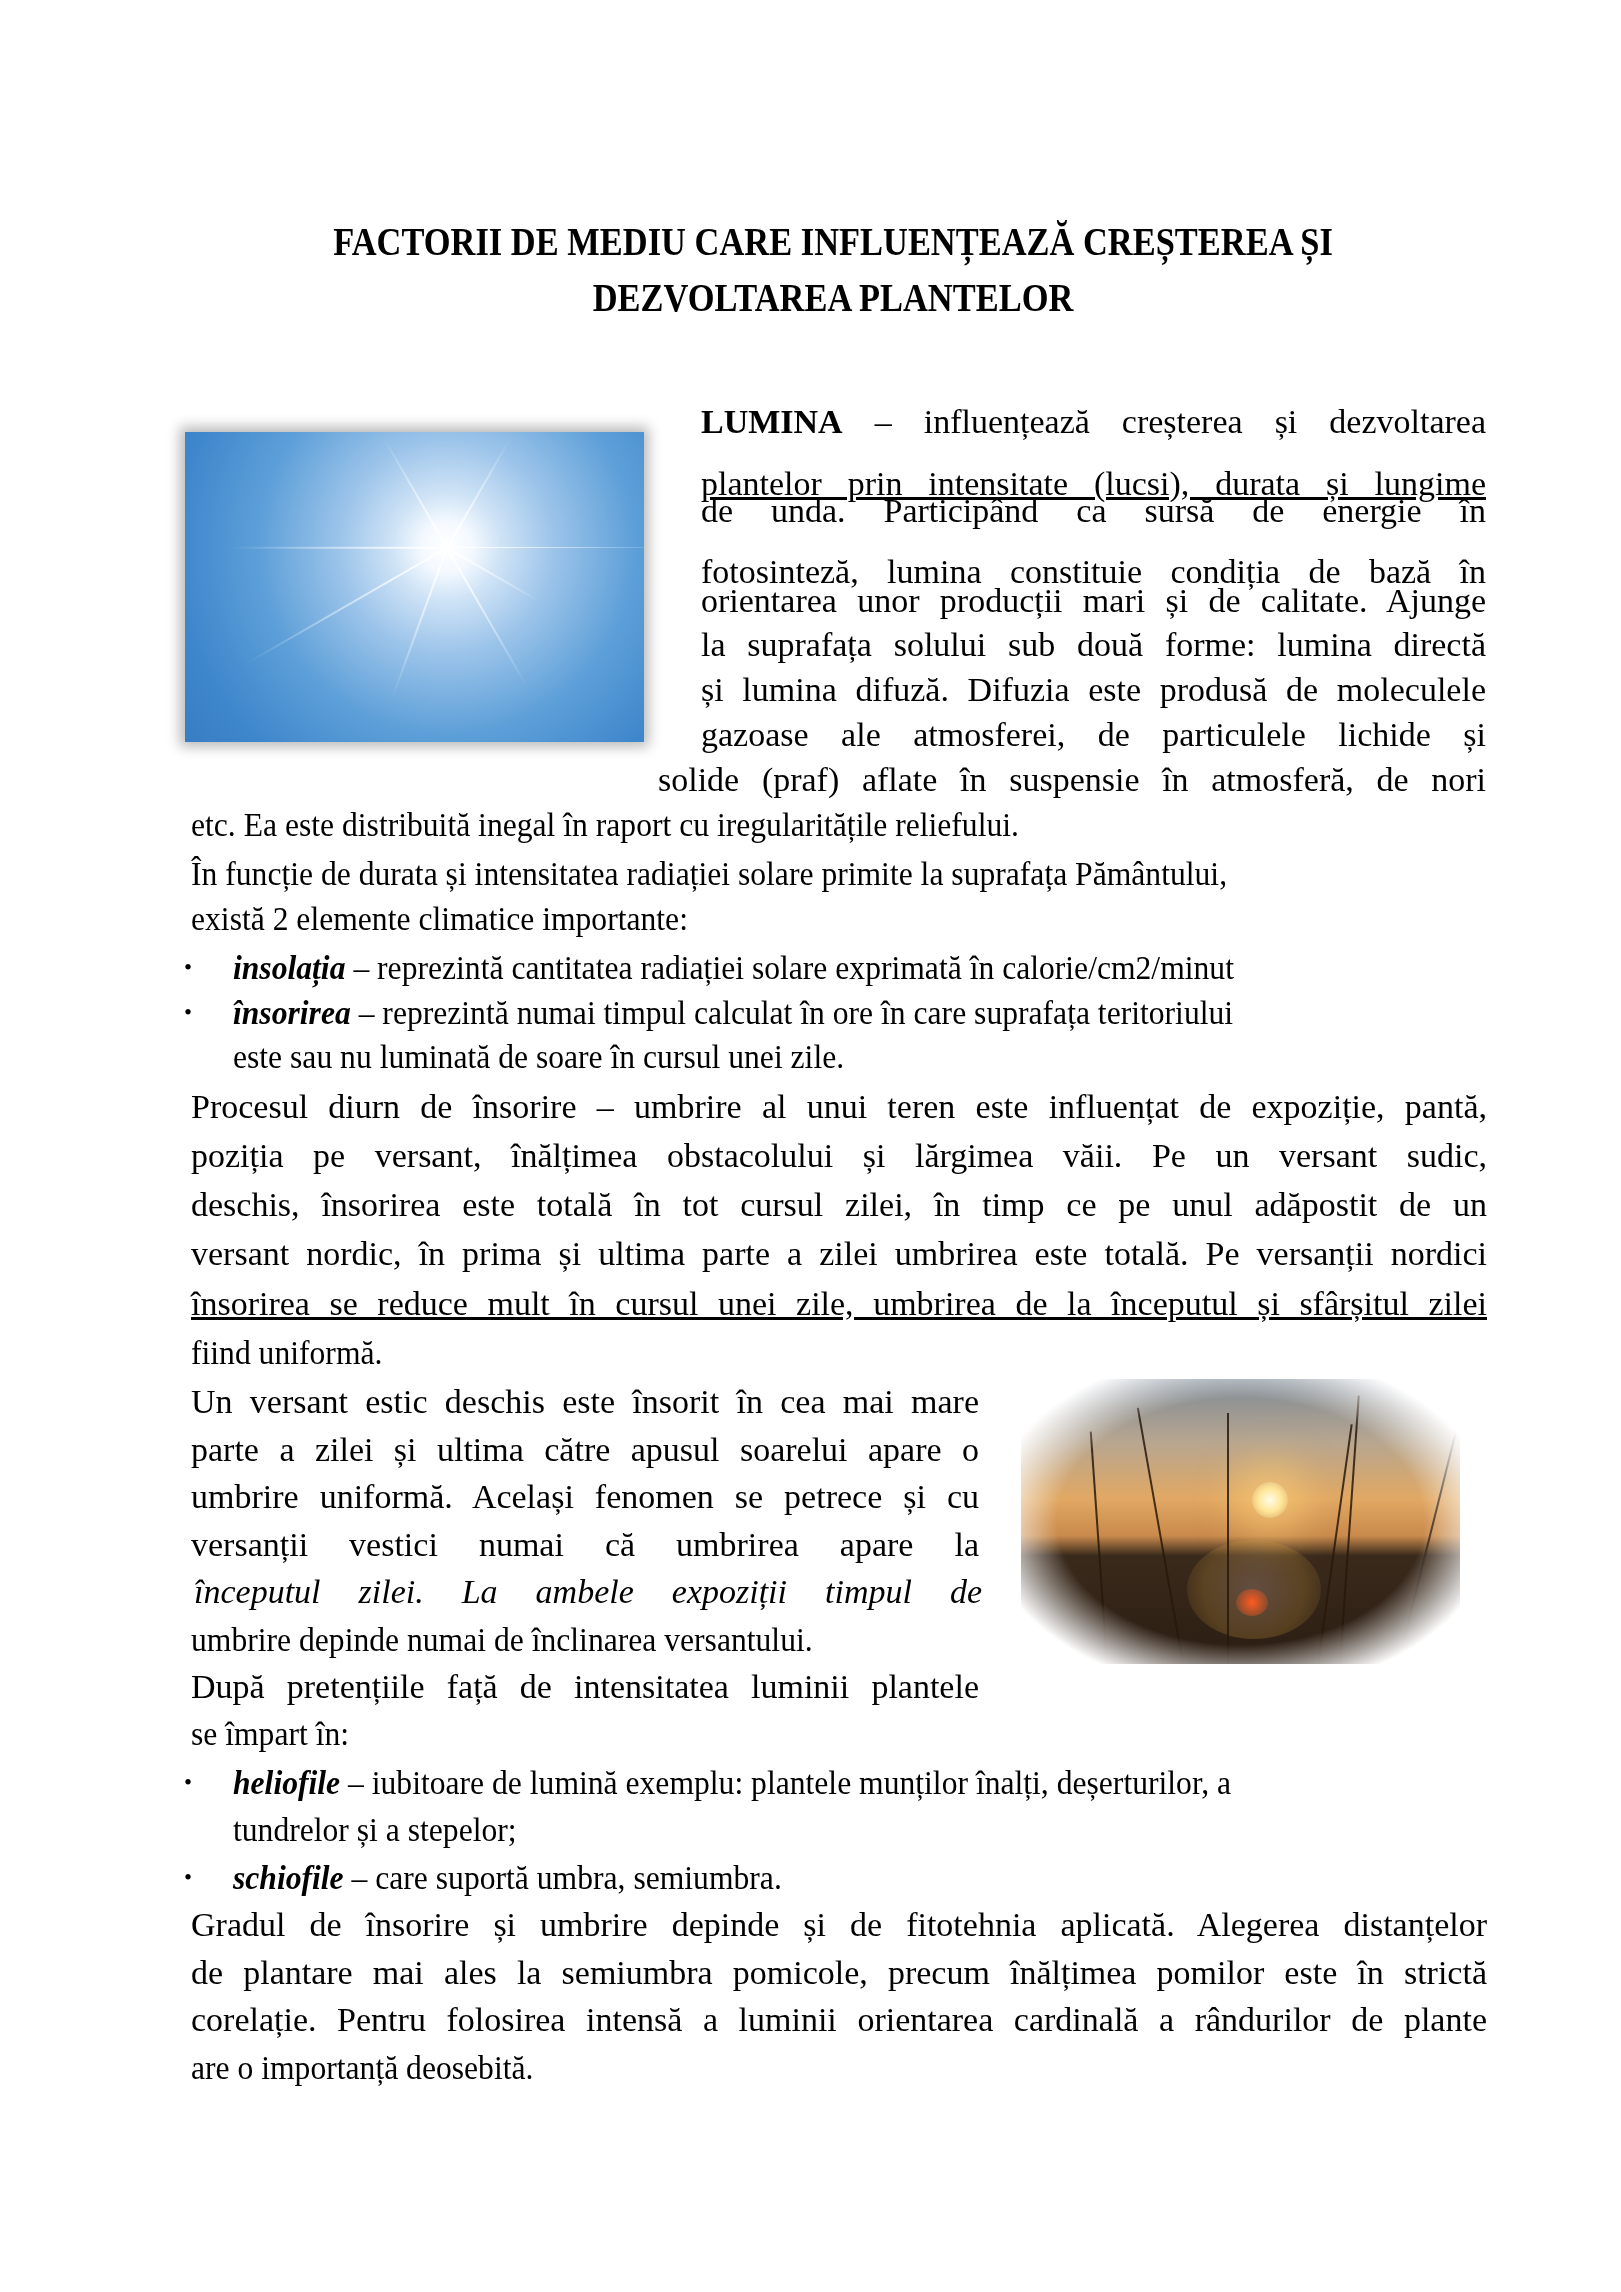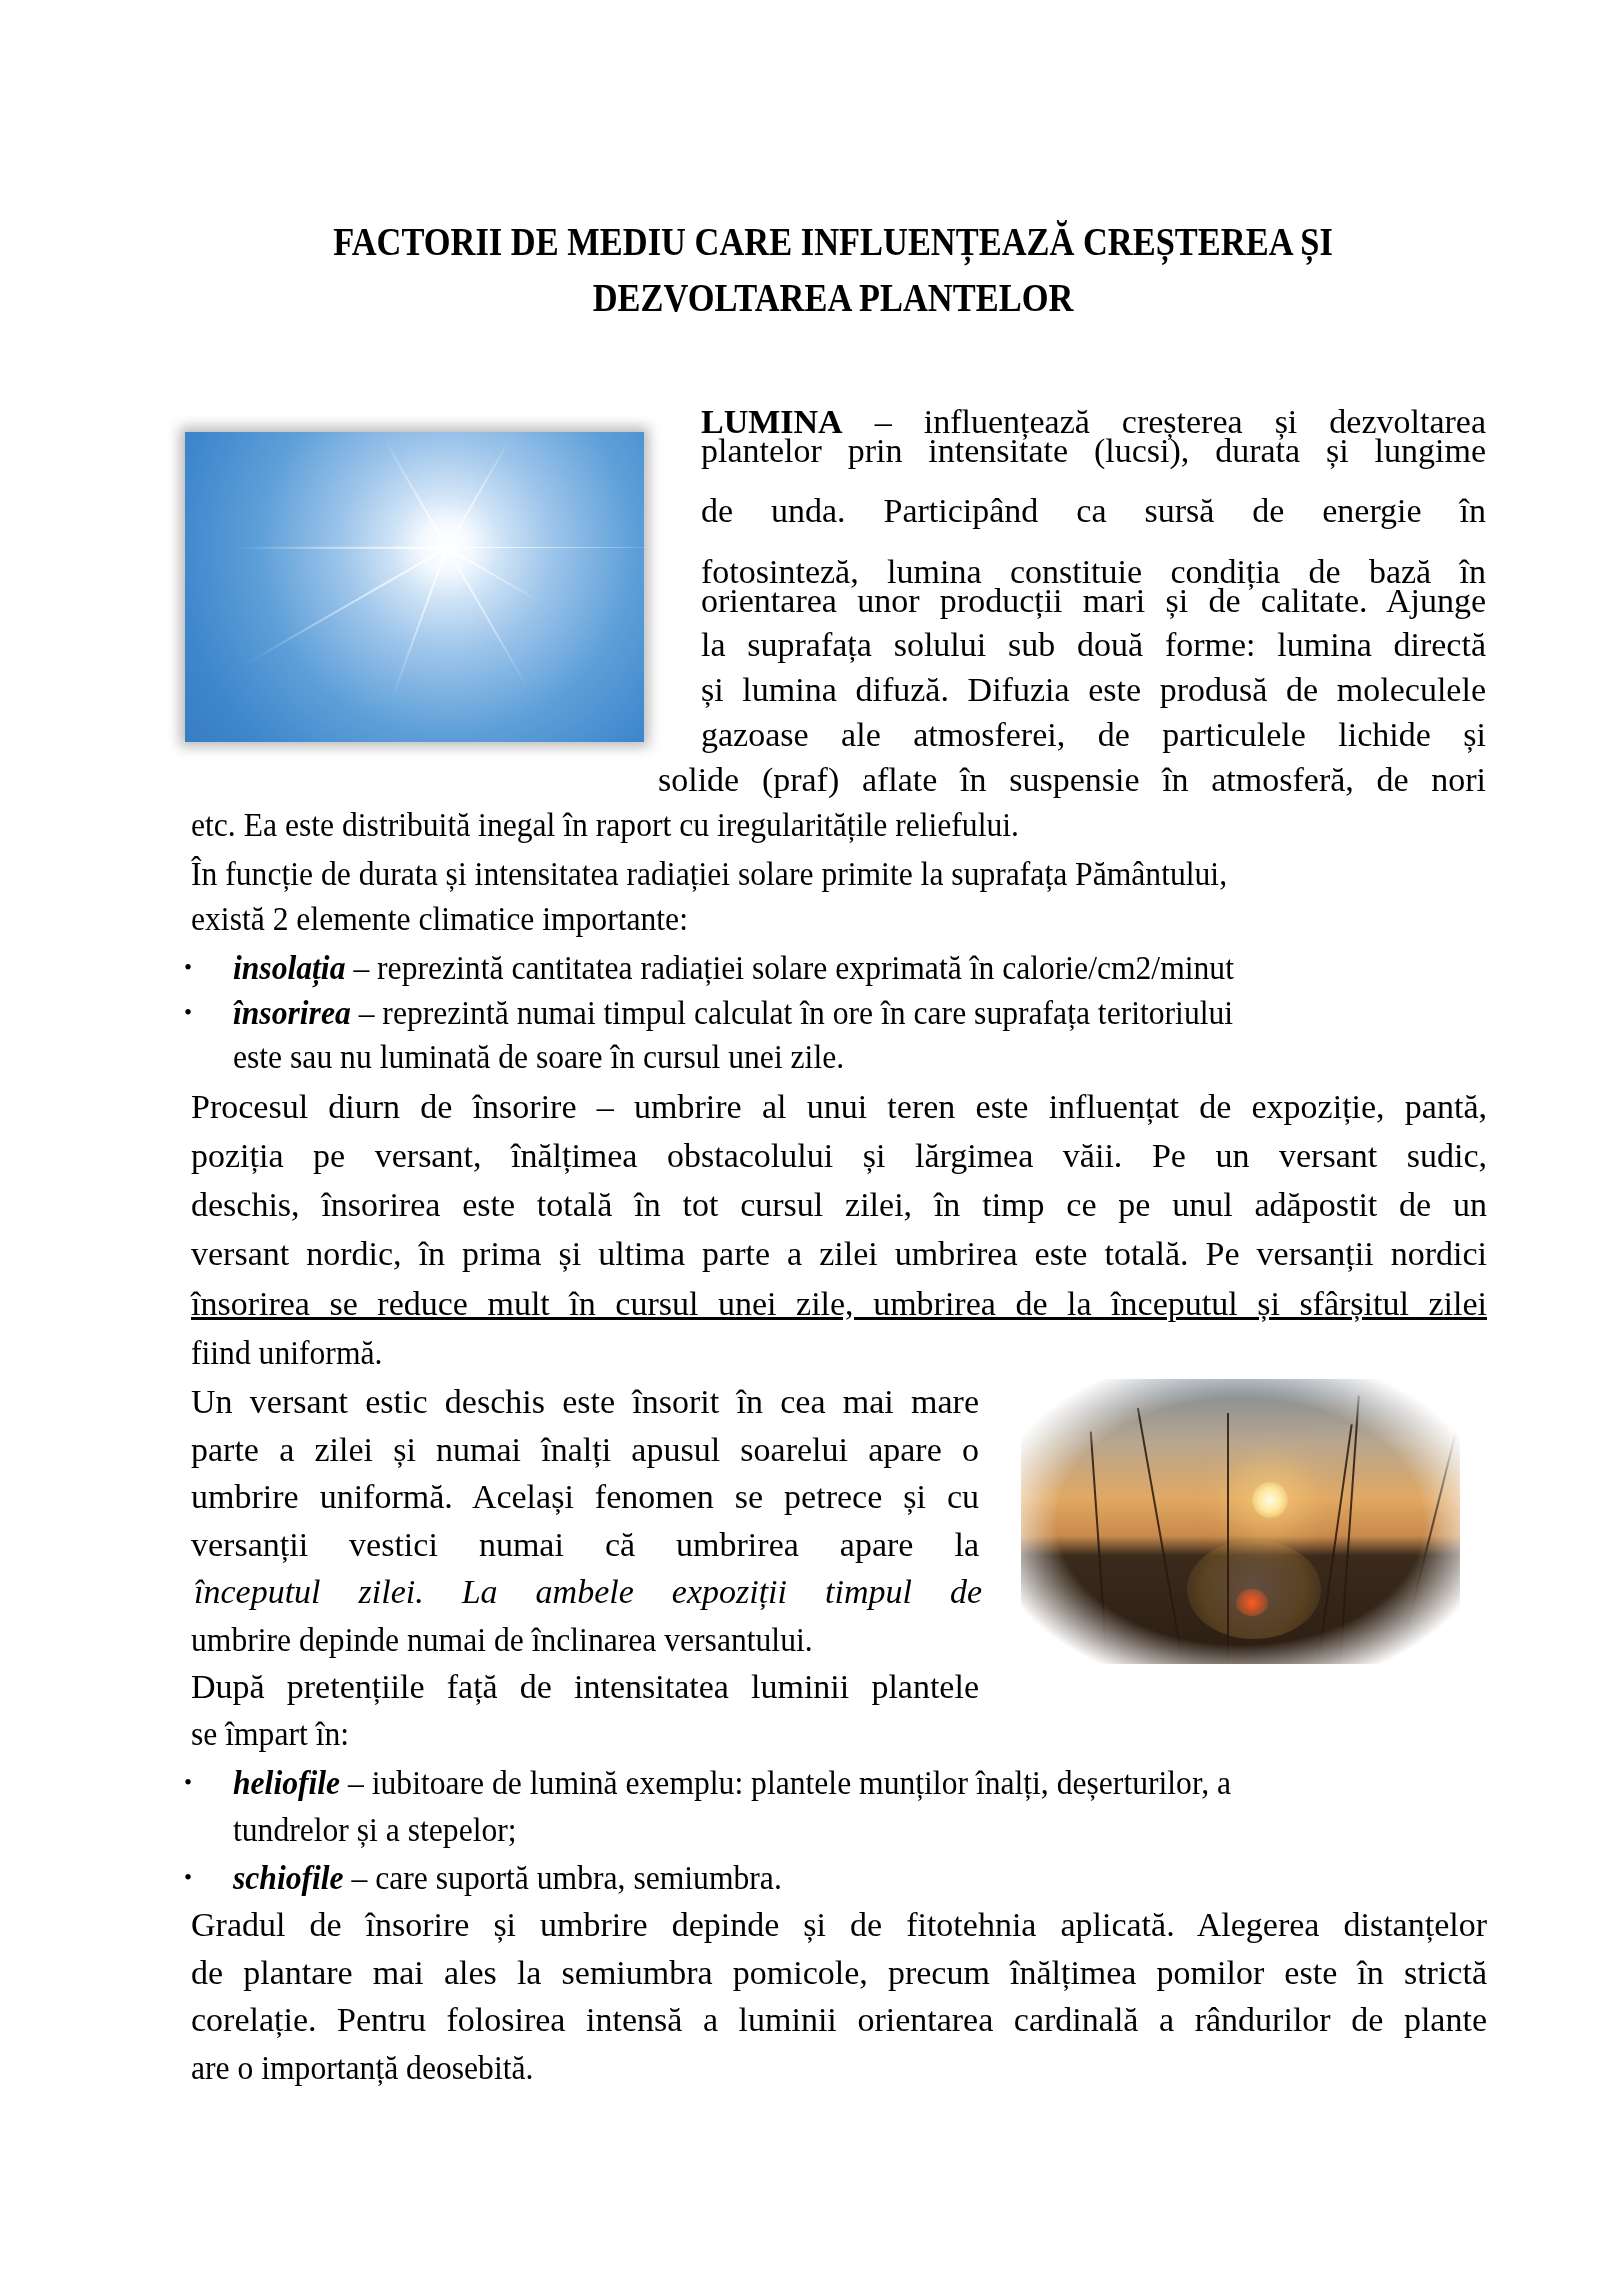--- a/index.html
+++ b/index.html
@@ -45,21 +45,21 @@
   <div class="ray" style="width:215px;transform:rotate(180deg)"></div>
   <div class="ray" style="width:161px;transform:rotate(60deg)"></div>
   <div class="ray" style="width:161px;transform:rotate(110deg)"></div>
   <div class="ray" style="width:125px;transform:rotate(-60deg)"></div>
   <div class="ray" style="width:125px;transform:rotate(-120deg)"></div>
   <div class="ray" style="width:233px;transform:rotate(150deg)"></div>
   <div class="ray" style="width:107px;transform:rotate(30deg)"></div>
 </div>
 
 <div class="line just" style="left:701px;top:399px;width:785px;"><b class="term">LUMINA</b><span> – influențează creșterea și dezvoltarea</span></div>
-<div class="line just" style="left:701px;top:428px;width:785px;">plantelor prin intensitate (lucsi), durata și lungime</div>
+<div class="line just" style="left:701px;top:461px;width:785px;text-decoration:underline;">plantelor prin intensitate (lucsi), durata și lungime</div>
 <div class="line just" style="left:701px;top:488px;width:785px;">de unda. Participând ca sursă de energie în</div>
 <div class="line just" style="left:701px;top:533px;width:785px;margin-top:16px;">fotosinteză, lumina constituie condiția de bază în</div>
 <div class="line just" style="left:701px;top:578px;width:785px;">orientarea unor producții mari și de calitate. Ajunge</div>
 <div class="line just" style="left:701px;top:622px;width:785px;">la suprafața solului sub două forme: lumina directă</div>
 <div class="line just" style="left:701px;top:667px;width:785px;">și lumina difuză. Difuzia este produsă de moleculele</div>
 <div class="line just" style="left:701px;top:712px;width:785px;">gazoase ale atmosferei, de particulele lichide și</div>
 <div class="line just" style="left:658px;top:757px;width:828px;">solide (praf) aflate în suspensie în atmosferă, de nori</div>
 <div class="line" style="left: 191px; top: 802px; transform: scaleX(0.93);">etc. Ea este distribuită inegal în raport cu iregularitățile reliefului.</div>
 
 <div class="line" style="left: 191px; top: 851px; transform: scaleX(0.93);">În funcție de durata și intensitatea radiației solare primite la suprafața Pământului,</div>
@@ -72,21 +72,21 @@
 <div class="line" style="left: 233px; top: 1034px; transform: scaleX(0.93);">este sau nu luminată de soare în cursul unei zile.</div>
 
 <div class="line just" style="left:191px;top:1084px;width:1296px;">Procesul diurn de însorire – umbrire al unui teren este influențat de expoziție, pantă,</div>
 <div class="line just" style="left:191px;top:1133px;width:1296px;">poziția pe versant, înălțimea obstacolului și lărgimea văii. Pe un versant sudic,</div>
 <div class="line just" style="left:191px;top:1182px;width:1296px;">deschis, însorirea este totală în tot cursul zilei, în timp ce pe unul adăpostit de un</div>
 <div class="line just" style="left:191px;top:1231px;width:1296px;">versant nordic, în prima și ultima parte a zilei umbrirea este totală. Pe versanții nordici</div>
 <div class="line just" style="left:191px;top:1281px;width:1296px;text-decoration:underline;">însorirea se reduce mult în cursul unei zile, umbrirea de la începutul și sfârșitul zilei</div>
 <div class="line" style="left: 191px; top: 1330px; transform: scaleX(0.93);">fiind uniformă.</div>
 
 <div class="line just" style="left:191px;top:1379px;width:788px;">Un versant estic deschis este însorit în cea mai mare</div>
-<div class="line just" style="left:191px;top:1427px;width:788px;">parte a zilei și numai înalți apusul soarelui apare o</div>
+<div class="line just" style="left:191px;top:1427px;width:788px;">parte a zilei și ultima către apusul soarelui apare o</div>
 <div class="line just" style="left:191px;top:1474px;width:788px;">umbrire uniformă. Același fenomen se petrece și cu</div>
 <div class="line just" style="left:191px;top:1522px;width:788px;">versanții vestici numai că umbrirea apare la</div>
 <div class="line just" style="left:194px;top:1569px;width:788px;font-style:italic;">începutul zilei. La ambele expoziții timpul de</div>
 <div class="line" style="left: 191px; top: 1617px; transform: scaleX(0.93);">umbrire depinde numai de înclinarea versantului.</div>
 <div class="line just" style="left:191px;top:1664px;width:788px;">După pretențiile față de intensitatea luminii plantele</div>
 <div class="line" style="left: 191px; top: 1711px; transform: scaleX(0.93);">se împart în:</div>
 
 <div class="img-sunset" aria-label="sunset-through-grass-photo">
   <div class="sun"></div>
   <div class="halo"></div>

